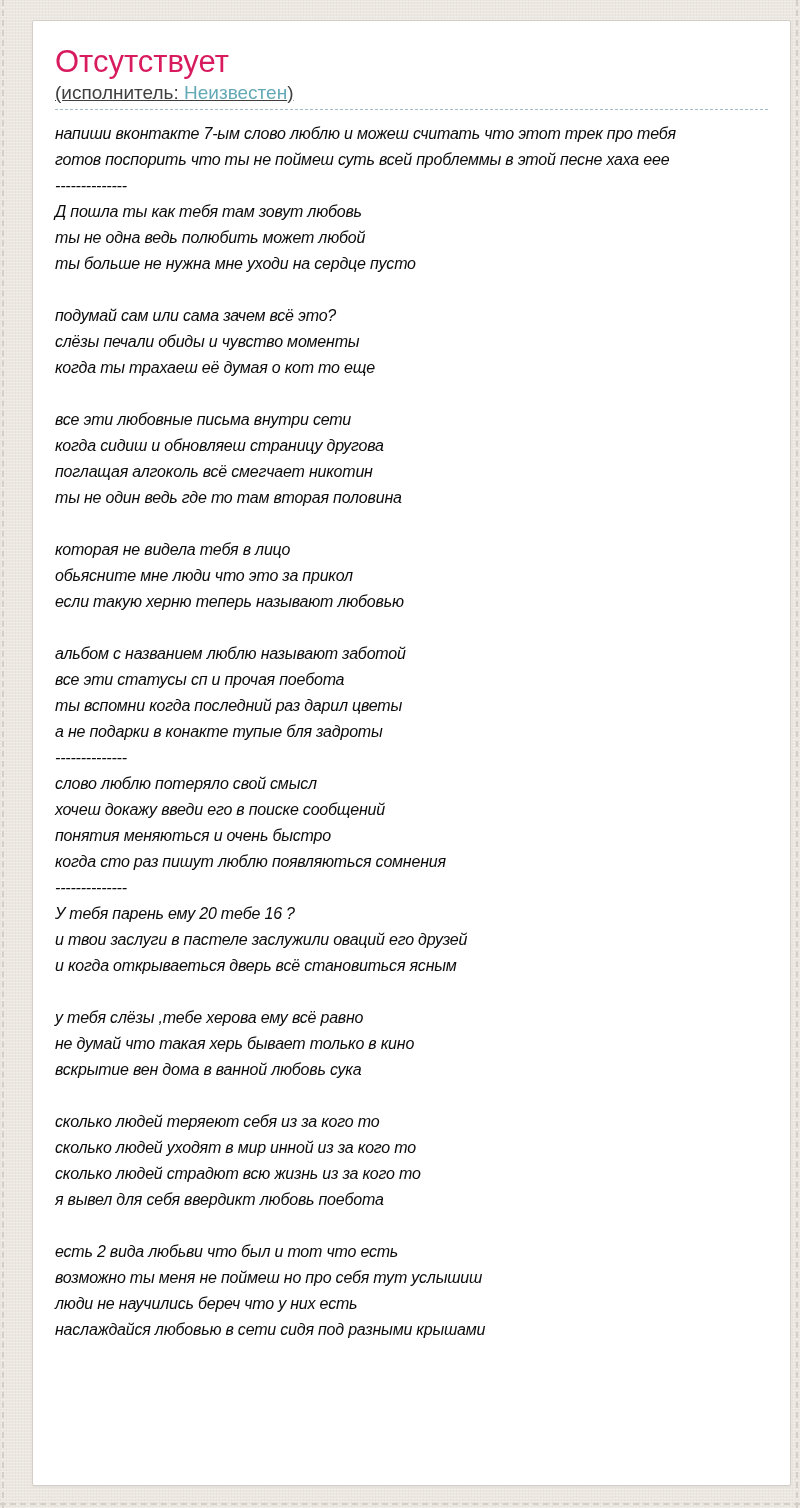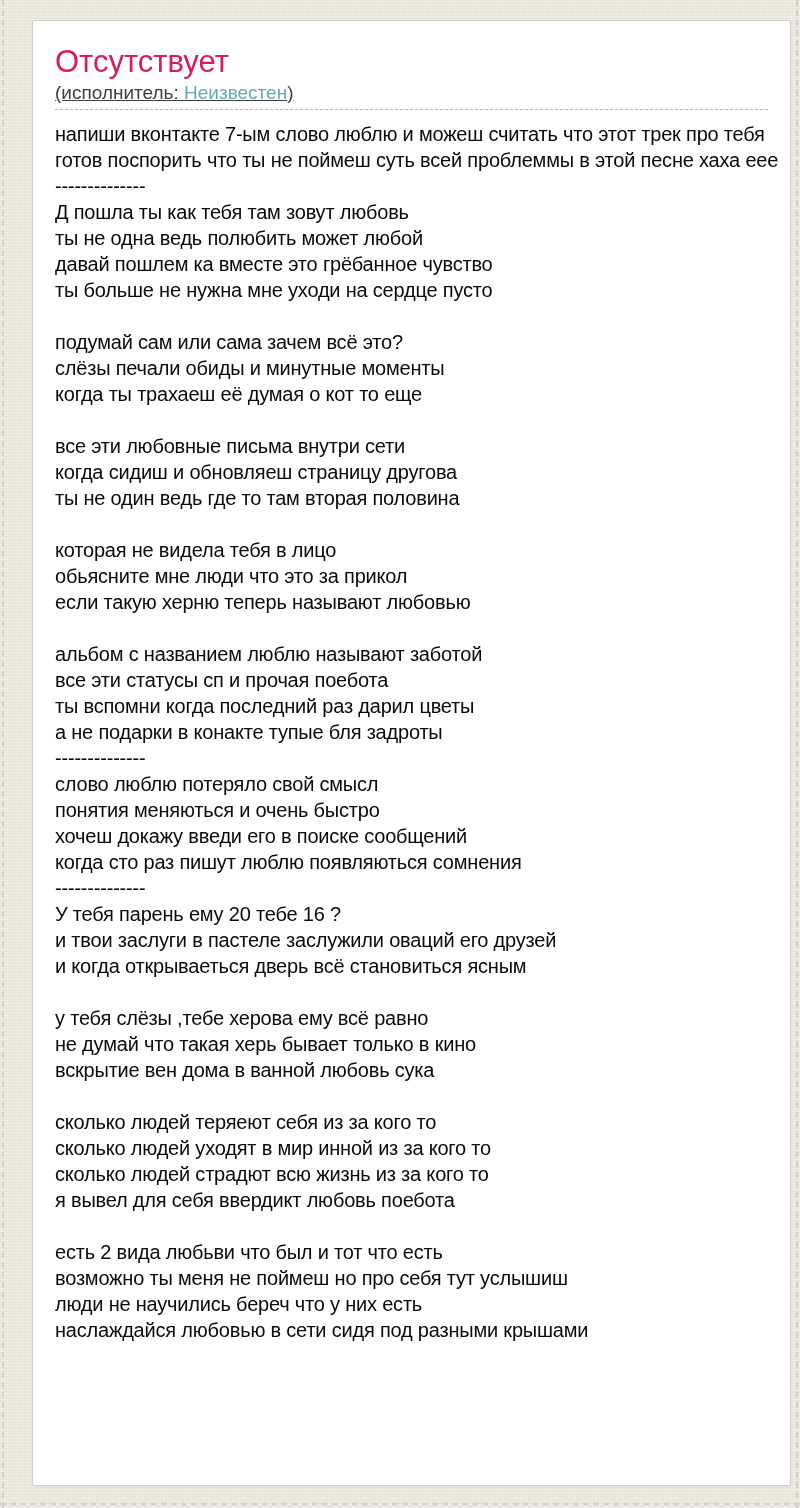--- a/index.html
+++ b/index.html
@@ -64,24 +64,25 @@
     cursor: pointer;
   }
   .dashed-sep {
     margin-top: 5px;
     margin-right: 18px;
     height: 0;
     border-bottom: 1px dashed var(--separator);
   }
   .lyrics {
     margin-top: 11px;
-    font-size: 20px;
+    font-size: 16px;
     line-height: 26px;
     letter-spacing: -0.2px;
     color: var(--lyrics-text);
+    font-style: italic;
   }
   .lyric-line { min-height: 26px; white-space: nowrap; }
 </style>
 </head>
 <body>
 
 <div class="edge edge-left"></div>
 <div class="edge edge-right"></div>
 <div class="edge edge-bottom"></div>
 
@@ -91,43 +92,43 @@
   <div class="artist-line"><span>(исполнитель: </span><a href="#">Неизвестен</a><span>)</span></div>
 
   <div class="dashed-sep"></div>
 
   <div class="lyrics">
       <div class="lyric-line">напиши вконтакте 7-ым слово люблю и можеш считать что этот трек про тебя</div>
       <div class="lyric-line">готов поспорить что ты не поймеш суть всей проблеммы в этой песне хаха еее</div>
       <div class="lyric-line">--------------</div>
       <div class="lyric-line">Д пошла ты как тебя там зовут любовь</div>
       <div class="lyric-line">ты не одна ведь полюбить может любой</div>
-      <div class="lyric-line">давай пошлем ка вместе это грёбанное чувство</div>
       <div class="lyric-line">ты больше не нужна мне уходи на сердце пусто</div>
       <div class="lyric-line">&nbsp;</div>
       <div class="lyric-line">подумай сам или сама зачем всё это?</div>
-      <div class="lyric-line">слёзы печали обиды и минутные моменты</div>
+      <div class="lyric-line">слёзы печали обиды и чувство моменты</div>
       <div class="lyric-line">когда ты трахаеш её думая о кот то еще</div>
       <div class="lyric-line">&nbsp;</div>
       <div class="lyric-line">все эти любовные письма внутри сети</div>
       <div class="lyric-line">когда сидиш и обновляеш страницу другова</div>
+      <div class="lyric-line">поглащая алгоколь всё смегчает никотин</div>
       <div class="lyric-line">ты не один ведь где то там вторая половина</div>
       <div class="lyric-line">&nbsp;</div>
       <div class="lyric-line">которая не видела тебя в лицо</div>
       <div class="lyric-line">обьясните мне люди что это за прикол</div>
       <div class="lyric-line">если такую херню теперь называют любовью</div>
       <div class="lyric-line">&nbsp;</div>
       <div class="lyric-line">альбом с названием люблю называют заботой</div>
       <div class="lyric-line">все эти статусы сп и прочая поебота</div>
       <div class="lyric-line">ты вспомни когда последний раз дарил цветы</div>
       <div class="lyric-line">а не подарки в конакте тупые бля задроты</div>
       <div class="lyric-line">--------------</div>
       <div class="lyric-line">слово люблю потеряло свой смысл</div>
+      <div class="lyric-line">хочеш докажу введи его в поиске сообщений</div>
       <div class="lyric-line">понятия меняються и очень быстро</div>
-      <div class="lyric-line">хочеш докажу введи его в поиске сообщений</div>
       <div class="lyric-line">когда сто раз пишут люблю появляються сомнения</div>
       <div class="lyric-line">--------------</div>
       <div class="lyric-line">У тебя парень ему 20 тебе 16 ?</div>
       <div class="lyric-line">и твои заслуги в пастеле заслужили оваций его друзей</div>
       <div class="lyric-line">и когда открываеться дверь всё становиться ясным</div>
       <div class="lyric-line">&nbsp;</div>
       <div class="lyric-line">у тебя слёзы ,тебе херова ему всё равно</div>
       <div class="lyric-line">не думай что такая херь бывает только в кино</div>
       <div class="lyric-line">вскрытие вен дома в ванной любовь сука</div>
       <div class="lyric-line">&nbsp;</div>

